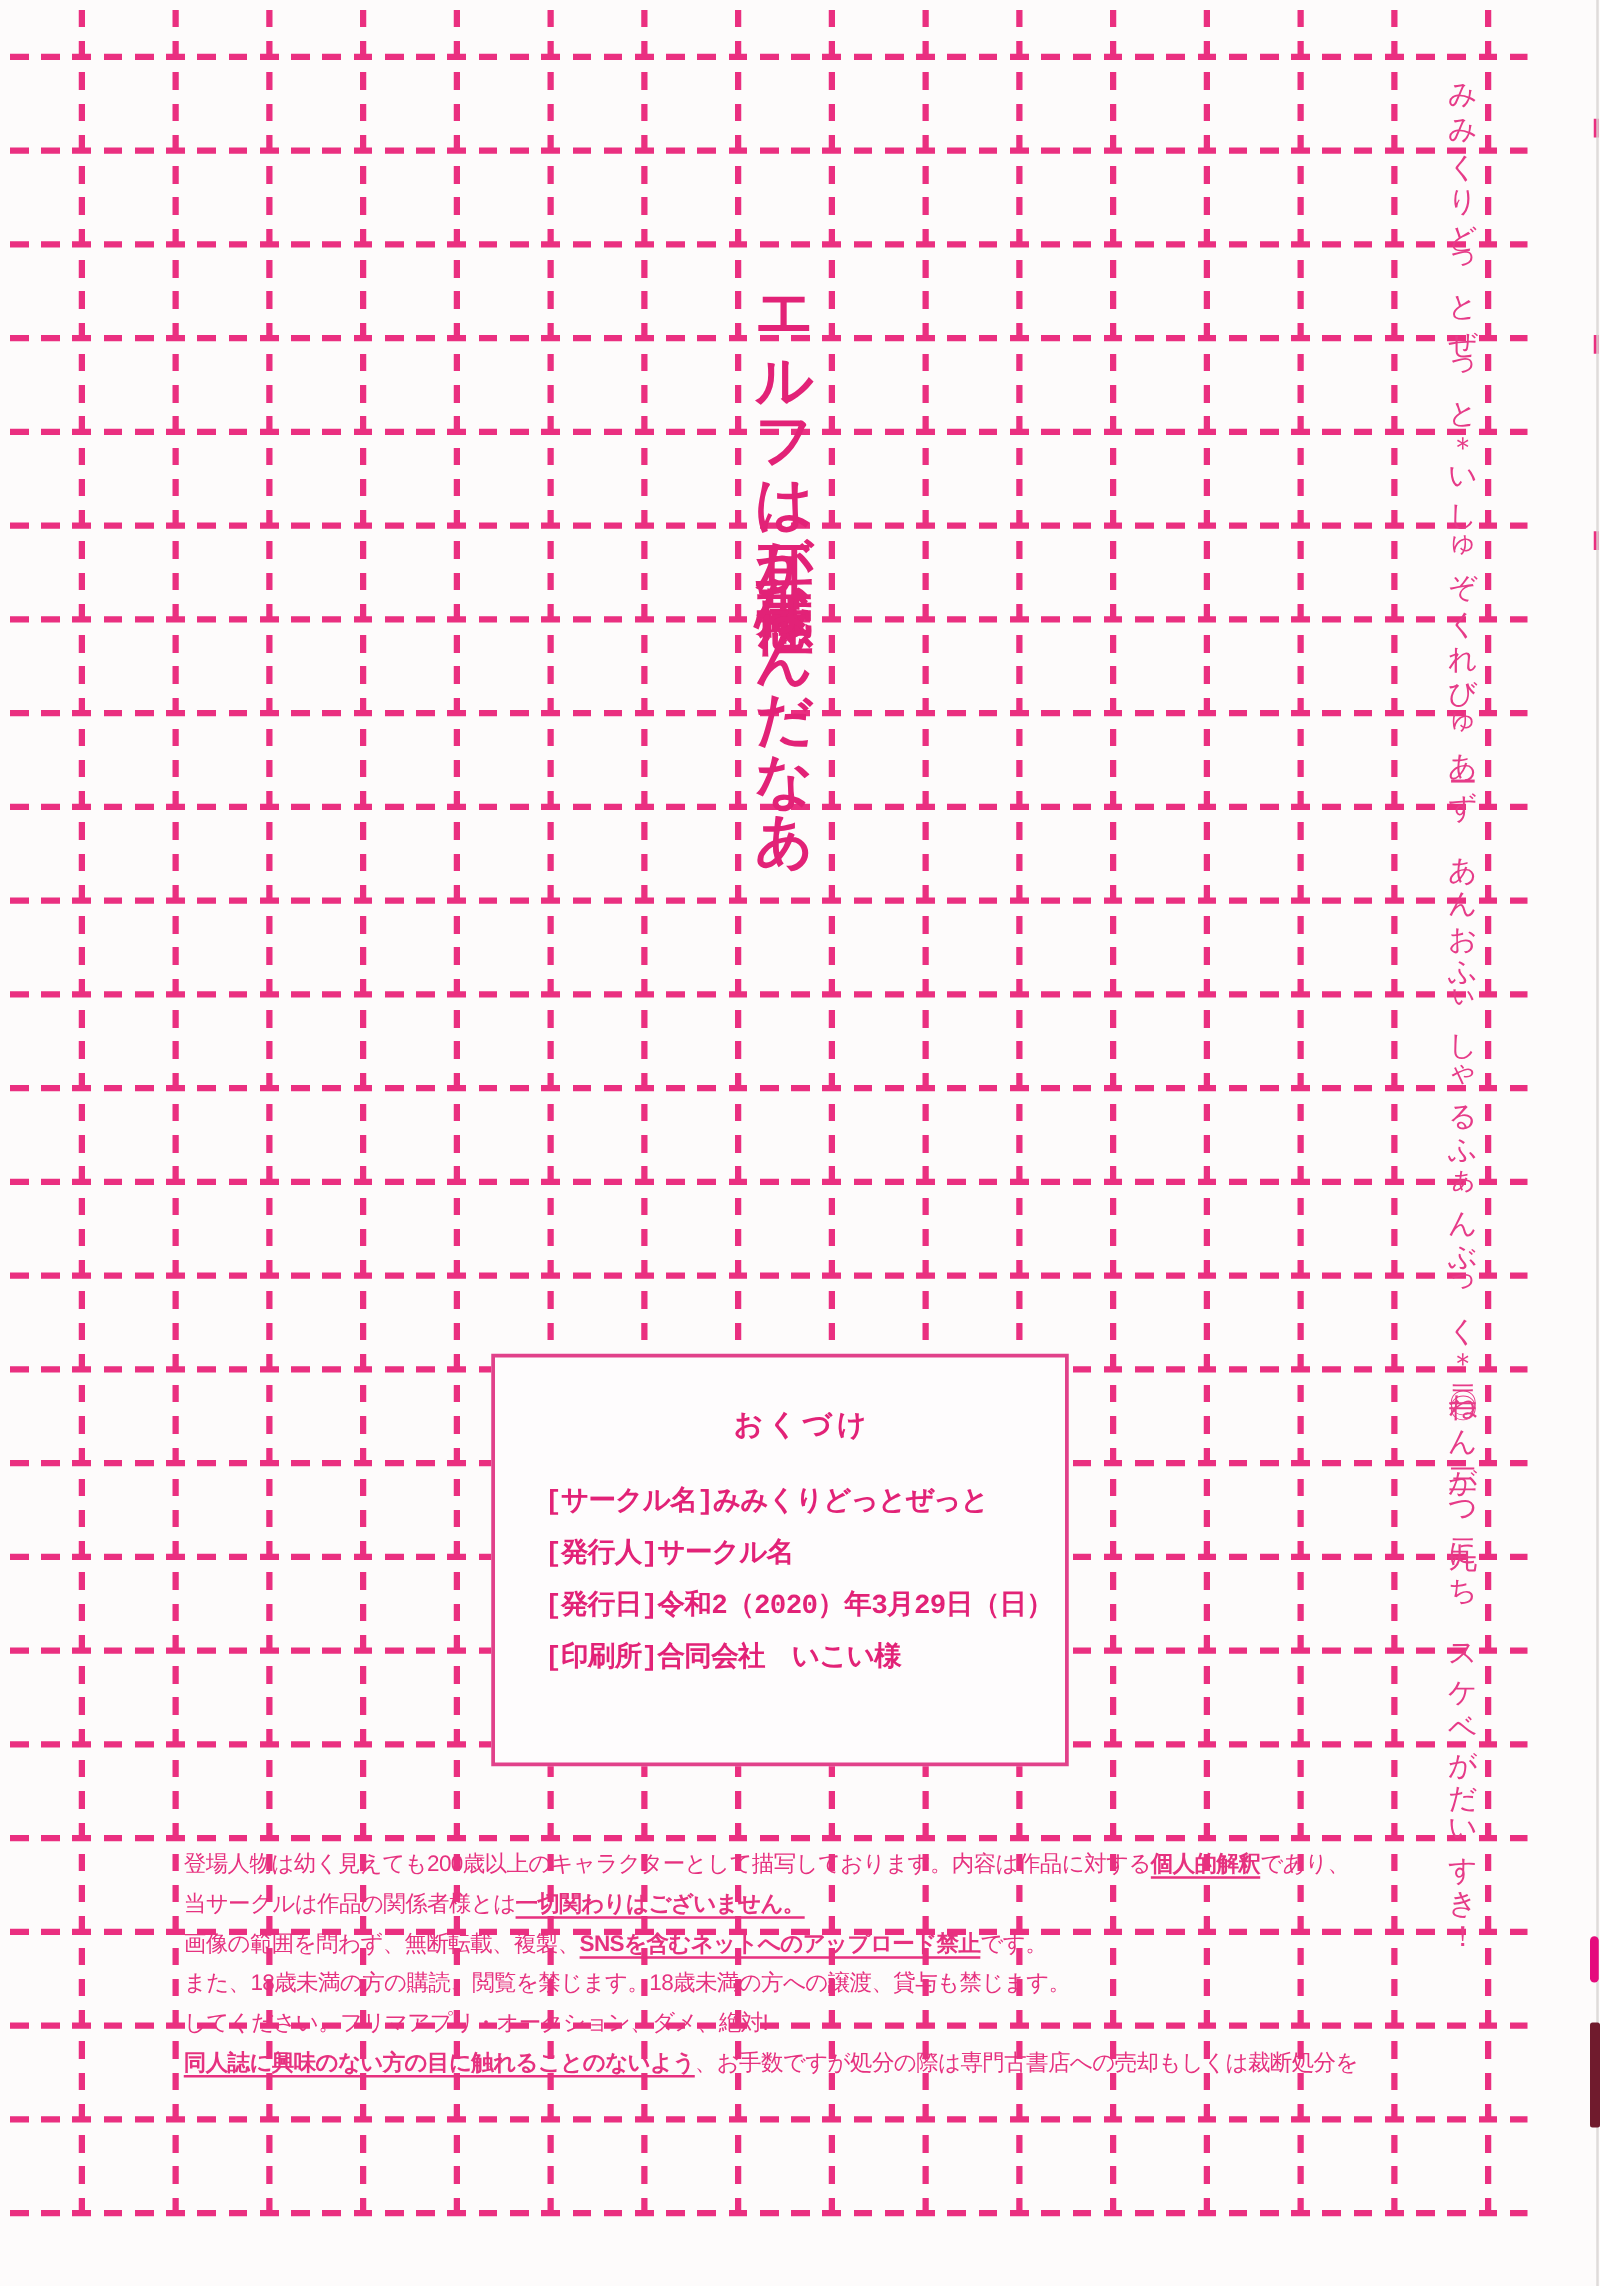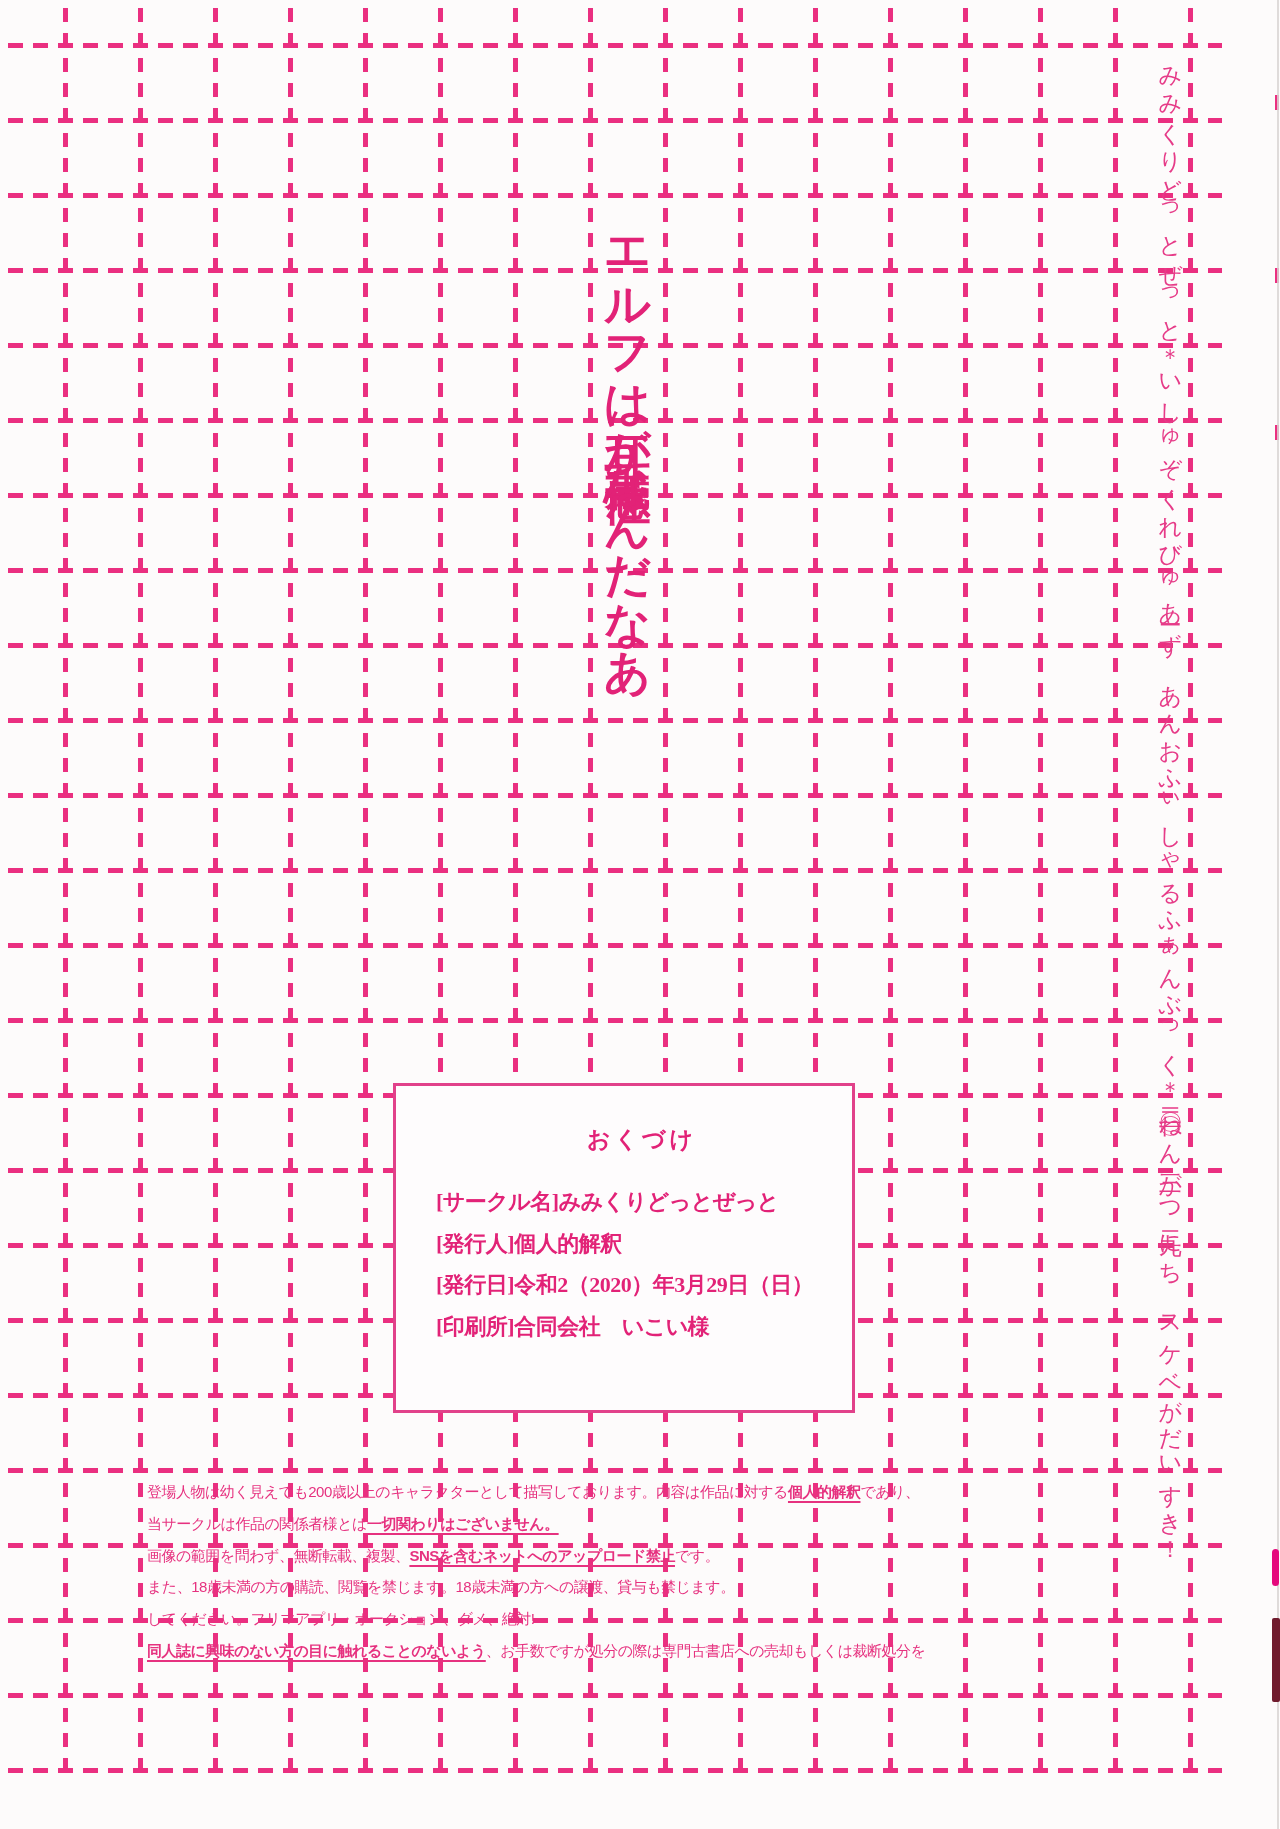--- a/index.html
+++ b/index.html
@@ -54,29 +54,29 @@
     color:var(--text);
     font-family:"Liberation Serif","DejaVu Serif",serif;
   }
   .colophon-title{
     margin-top:38px;text-align:center;
     font-size:23px;font-weight:700;letter-spacing:4px;margin-left:36px;
   }
   .colophon-lines{margin-top:26px;padding-left:40px;}
   .col-line{
     font-size:22px;font-weight:700;letter-spacing:-0.5px;
-    line-height:41.5px;white-space:nowrap;
+    line-height:41.5px;white-space:nowrap;font-family:Liberation Mono, monospace;
   }
   
   .disclaimer{
     position:absolute;left:147px;top:1476px;width:1010px;
     color:var(--body);
   }
   .dis-line{
-    font-size:15px;font-weight:500;letter-spacing:-0.5px;
+    font-size:18px;font-weight:500;letter-spacing:-0.5px;
     line-height:31.8px;white-space:nowrap;
   }
   .dis-line .em{
     font-weight:700;
     text-decoration:underline;
     text-decoration-thickness:2px;
     text-underline-offset:4px;
   }
   
   .edge-line{
@@ -144,21 +144,21 @@
     </div>
 
   <div class="v-title">エルフは耳が性感帯なんだなあ</div>
 
   <div class="v-note">みみくりどっとぜっと＊いしゅぞくれびゅあーず　あんおふぃしゃるふぁんぶっく＊二〇二〇ねん三がつ二九にち　スケベがだいすき！</div>
 
   <div class="colophon">
     <div class="colophon-title">おくづけ</div>
     <div class="colophon-lines">
         <div class="col-line">[サークル名]みみくりどっとぜっと</div>
-        <div class="col-line">[発行人]個人的解釈</div>
+        <div class="col-line">[発行人]サークル名</div>
         <div class="col-line">[発行日]令和2（2020）年3月29日（日）</div>
         <div class="col-line">[印刷所]合同会社　いこい様</div>
       </div>
   </div>
 
   <div class="disclaimer">
       <div class="dis-line"><span>登場人物は幼く見えても200歳以上のキャラクターとして描写しております。内容は作品に対する</span><span class="em">個人的解釈</span><span>であり、</span></div>
       <div class="dis-line"><span>当サークルは作品の関係者様とは</span><span class="em">一切関わりはございません。</span></div>
       <div class="dis-line"><span>画像の範囲を問わず、無断転載、複製、</span><span class="em">SNSを含むネットへのアップロード禁止</span><span>です。</span></div>
       <div class="dis-line"><span>また、18歳未満の方の購読、閲覧を禁じます。18歳未満の方への譲渡、貸与も禁じます。</span></div>

